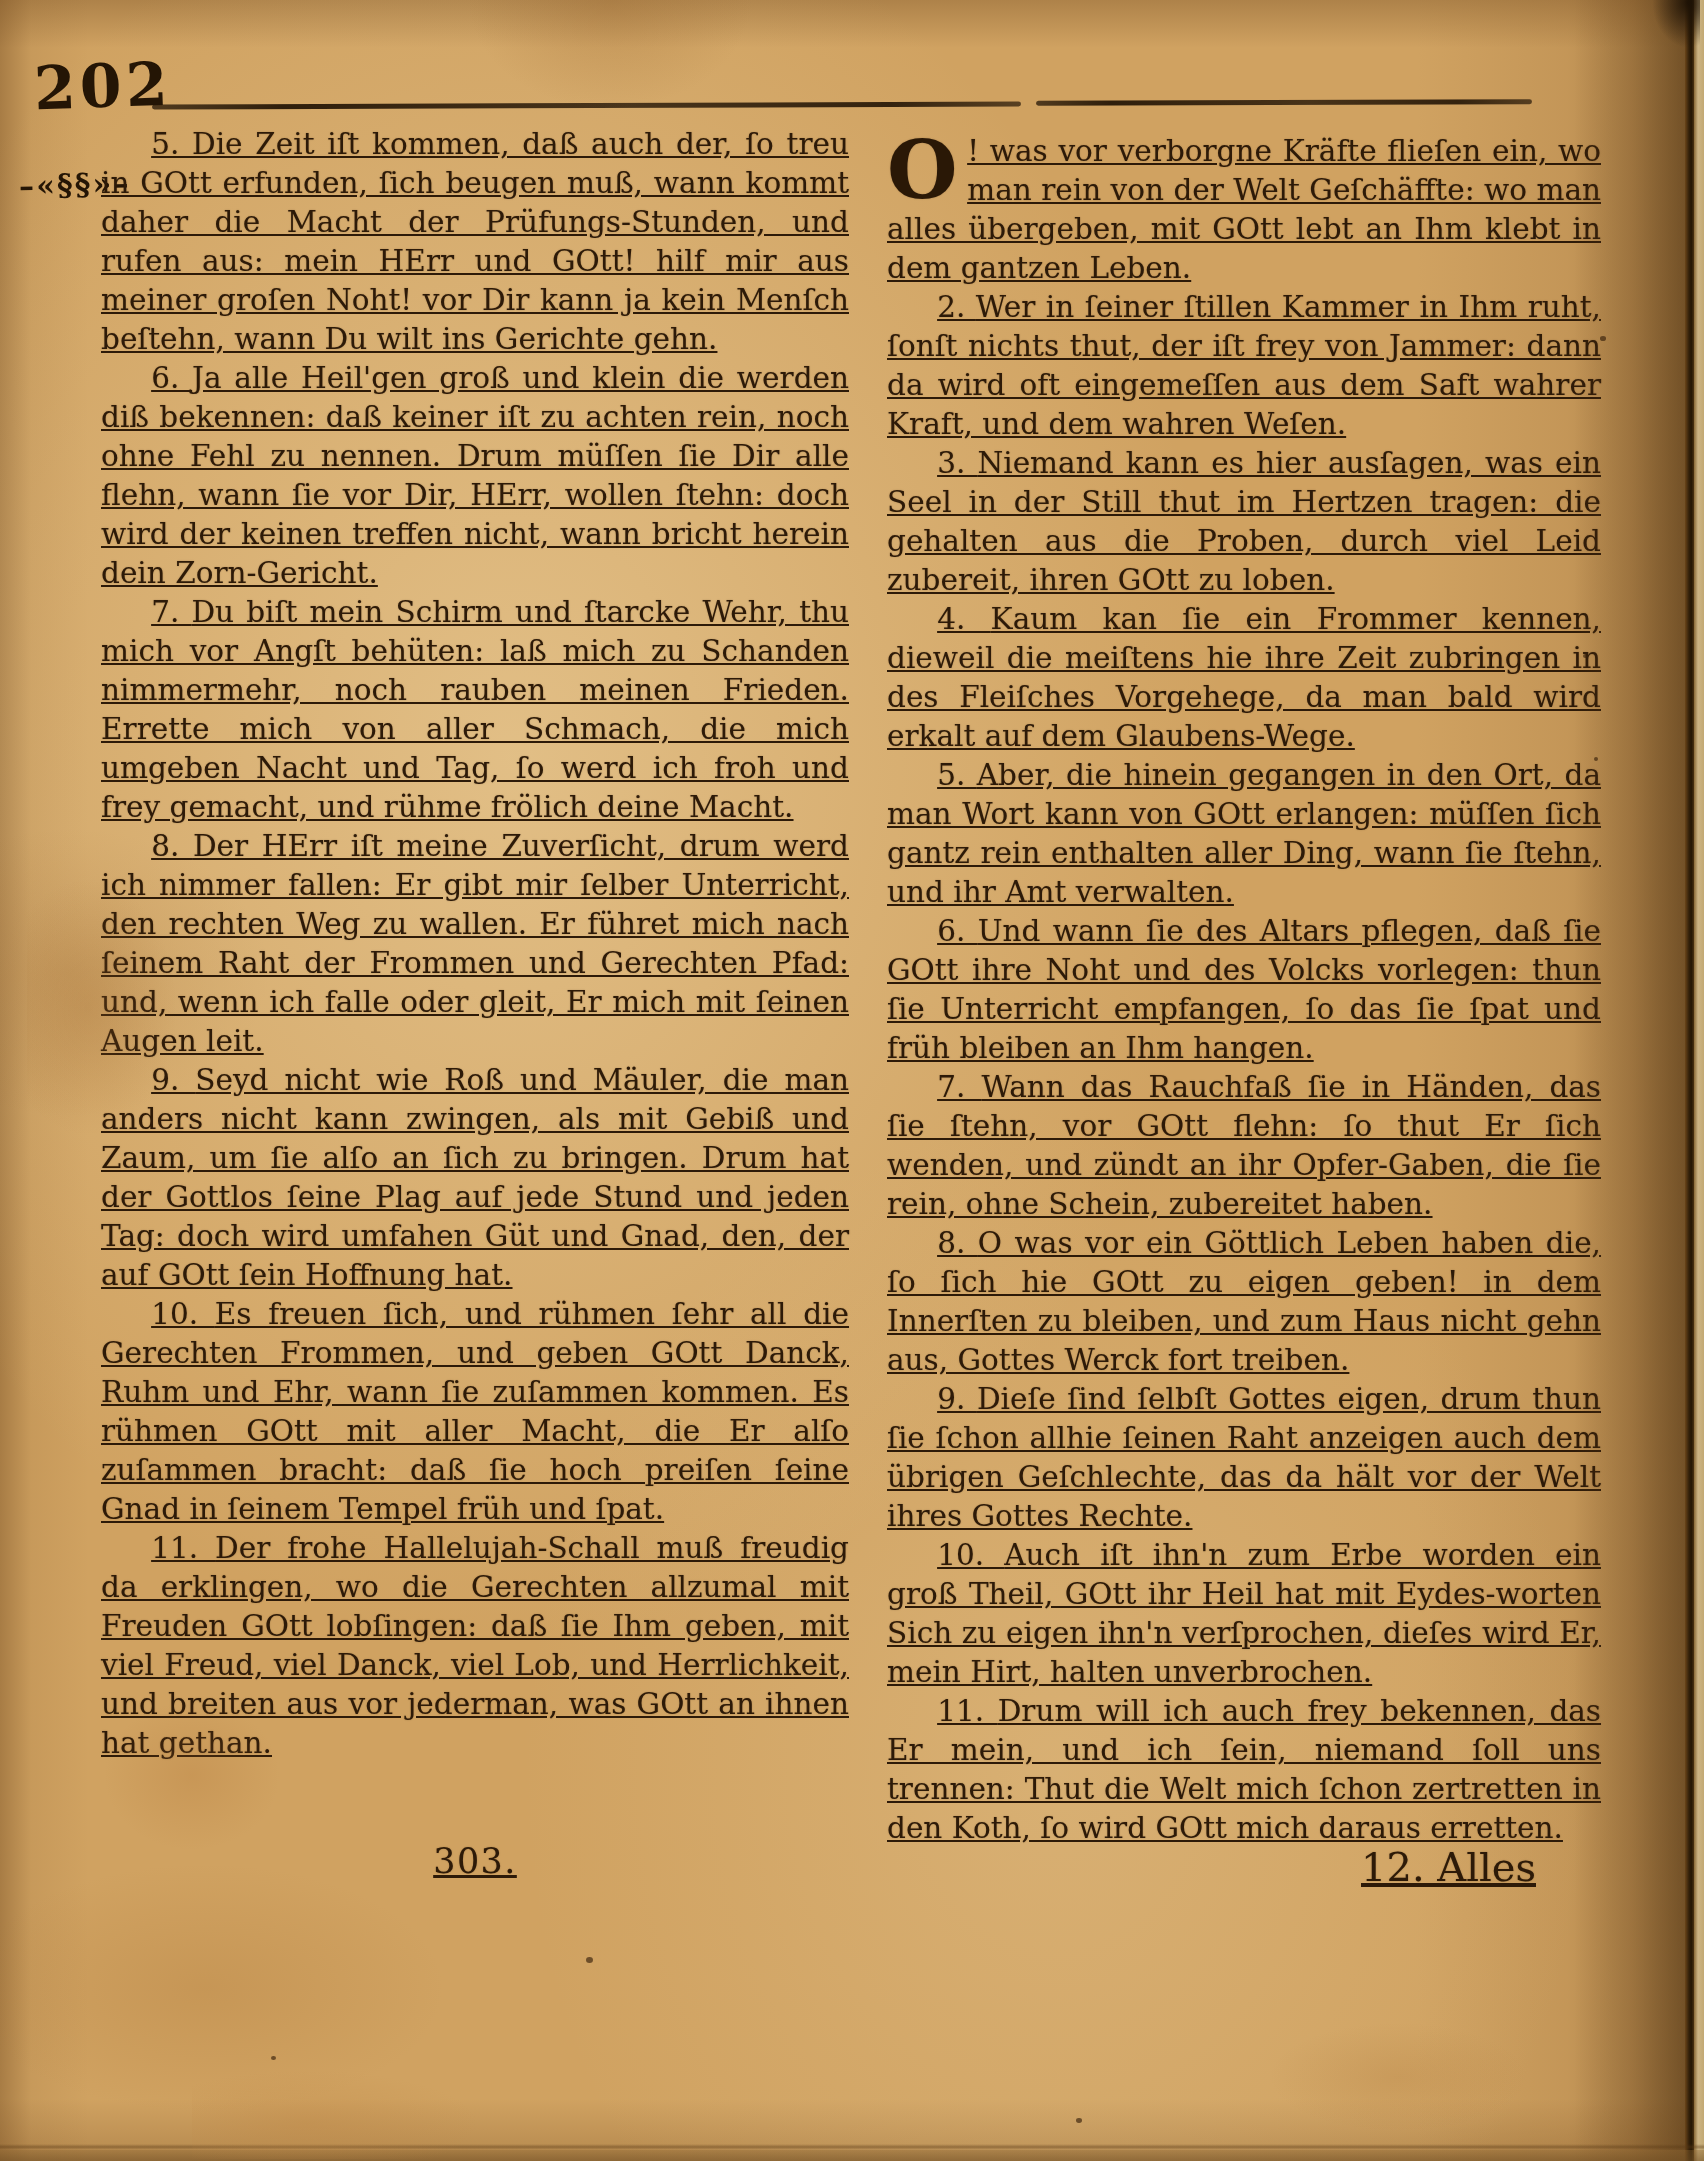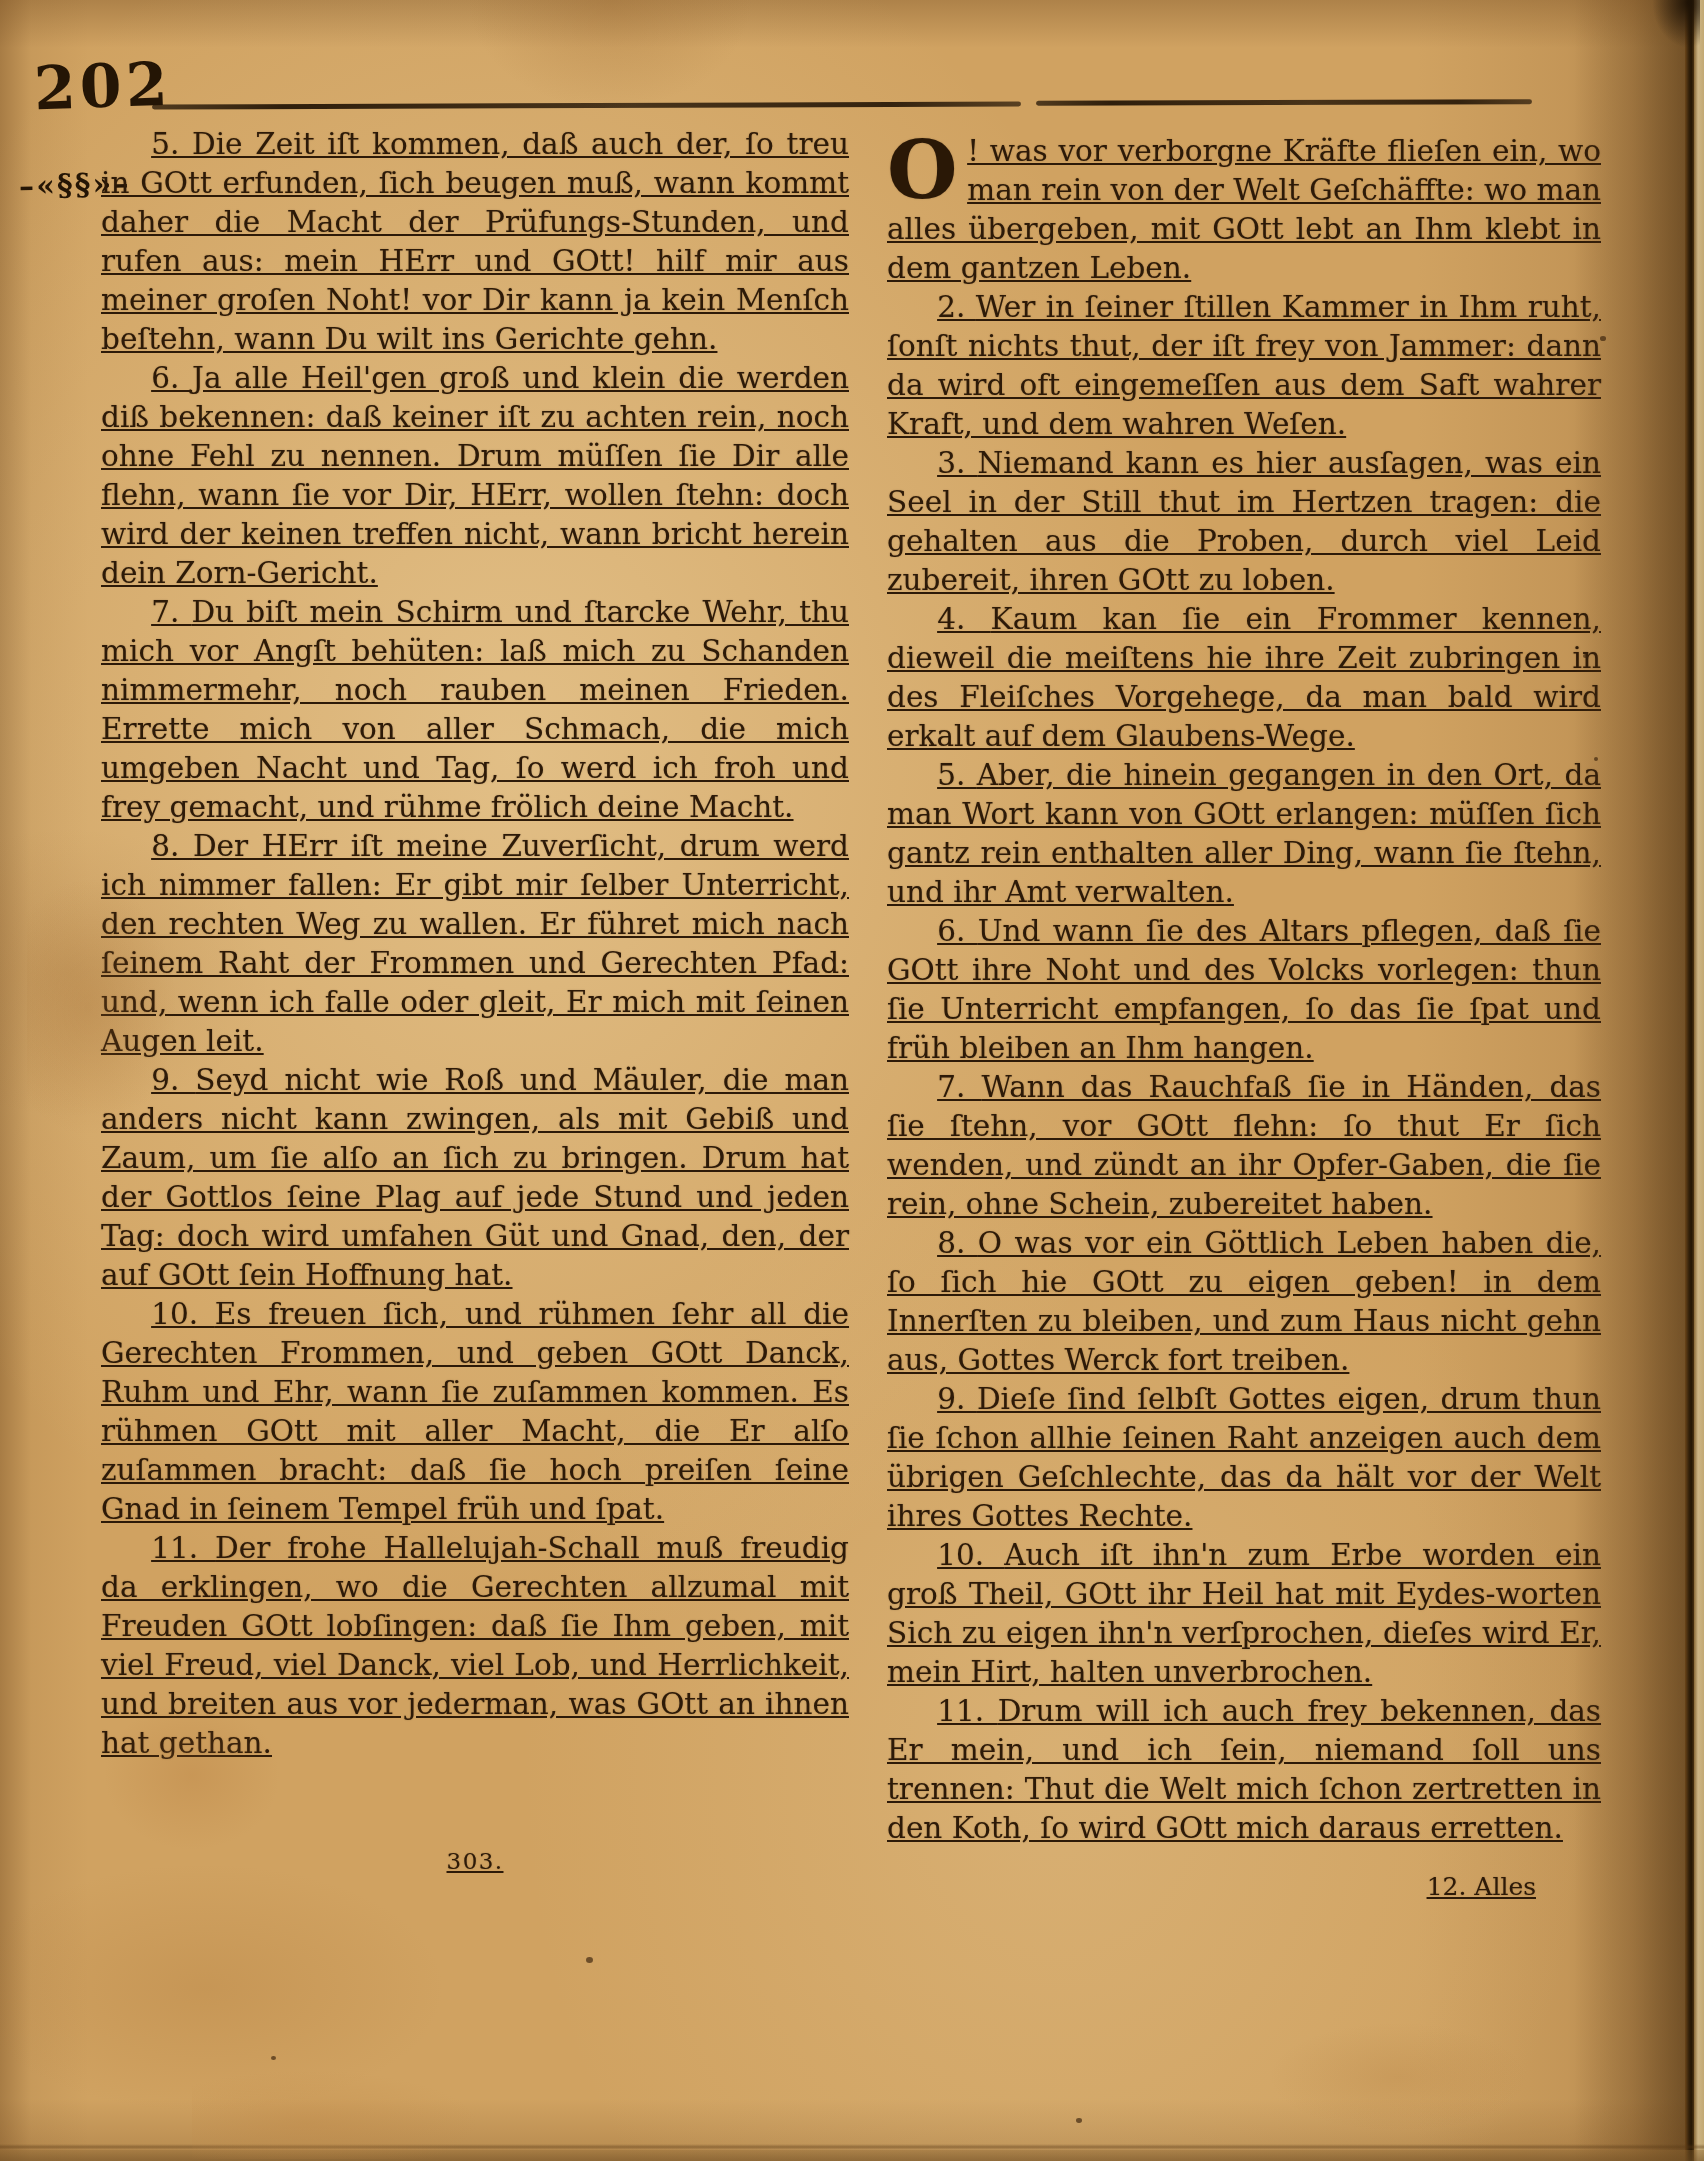--- a/index.html
+++ b/index.html
@@ -18,22 +18,22 @@
     font-family:"DejaVu Serif", serif;
   }
   .col{position:absolute;font-size:29.5px;line-height:39px;color:#2d1a08;
        text-shadow:0 0 1.4px rgba(45,26,8,0.35);text-decoration:underline;}
   .col-left{left:101px;top:125px;width:748px;}
   .col-right{left:887px;top:132px;width:714px;}
   .verse{margin:0;text-align:justify;text-indent:1.7em;}
   .verse.no-indent{text-indent:0;}
   .dropcap{float:left;font-size:81px;line-height:67px;padding:4.1px 9.6px 0 0;
            font-weight:700;color:#2a1806;}
-  .footer-num{text-align:center;margin-top:79px;font-size:23px;letter-spacing:1.4px;}
-  .catchword{text-align:right;padding-right:65px;margin-top:19px;font-size:25px;}
+  .footer-num{text-align:center;margin-top:79px;font-size:35px;letter-spacing:1.4px;}
+  .catchword{text-align:right;padding-right:65px;font-size:40px;}
   .page-number{position:absolute;left:34px;top:51px;font-size:60px;font-weight:700;
                color:#241505;letter-spacing:4.1px;transform:rotate(-2deg);}
   .ornament{position:absolute;left:19px;top:167px;font-size:30px;font-weight:700;
             color:#241505;letter-spacing:2.1px;transform:rotate(-1.5deg);}
   .rule{position:absolute;height:4.8px;border-radius:2.7px;
         background:linear-gradient(90deg, rgba(38,23,7,0.75), rgba(38,23,7,0.95) 15%,
                    rgba(38,23,7,0.80) 55%, rgba(38,23,7,0.92) 85%, rgba(38,23,7,0.7));}
   .rule-left{left:152px;top:103px;width:869px;transform:rotate(-0.2deg);}
   .rule-right{left:1036px;top:100px;width:496px;transform:rotate(-0.15deg);}
   .gutter{position:absolute;top:0;right:0;bottom:0;width:130px;pointer-events:none;

